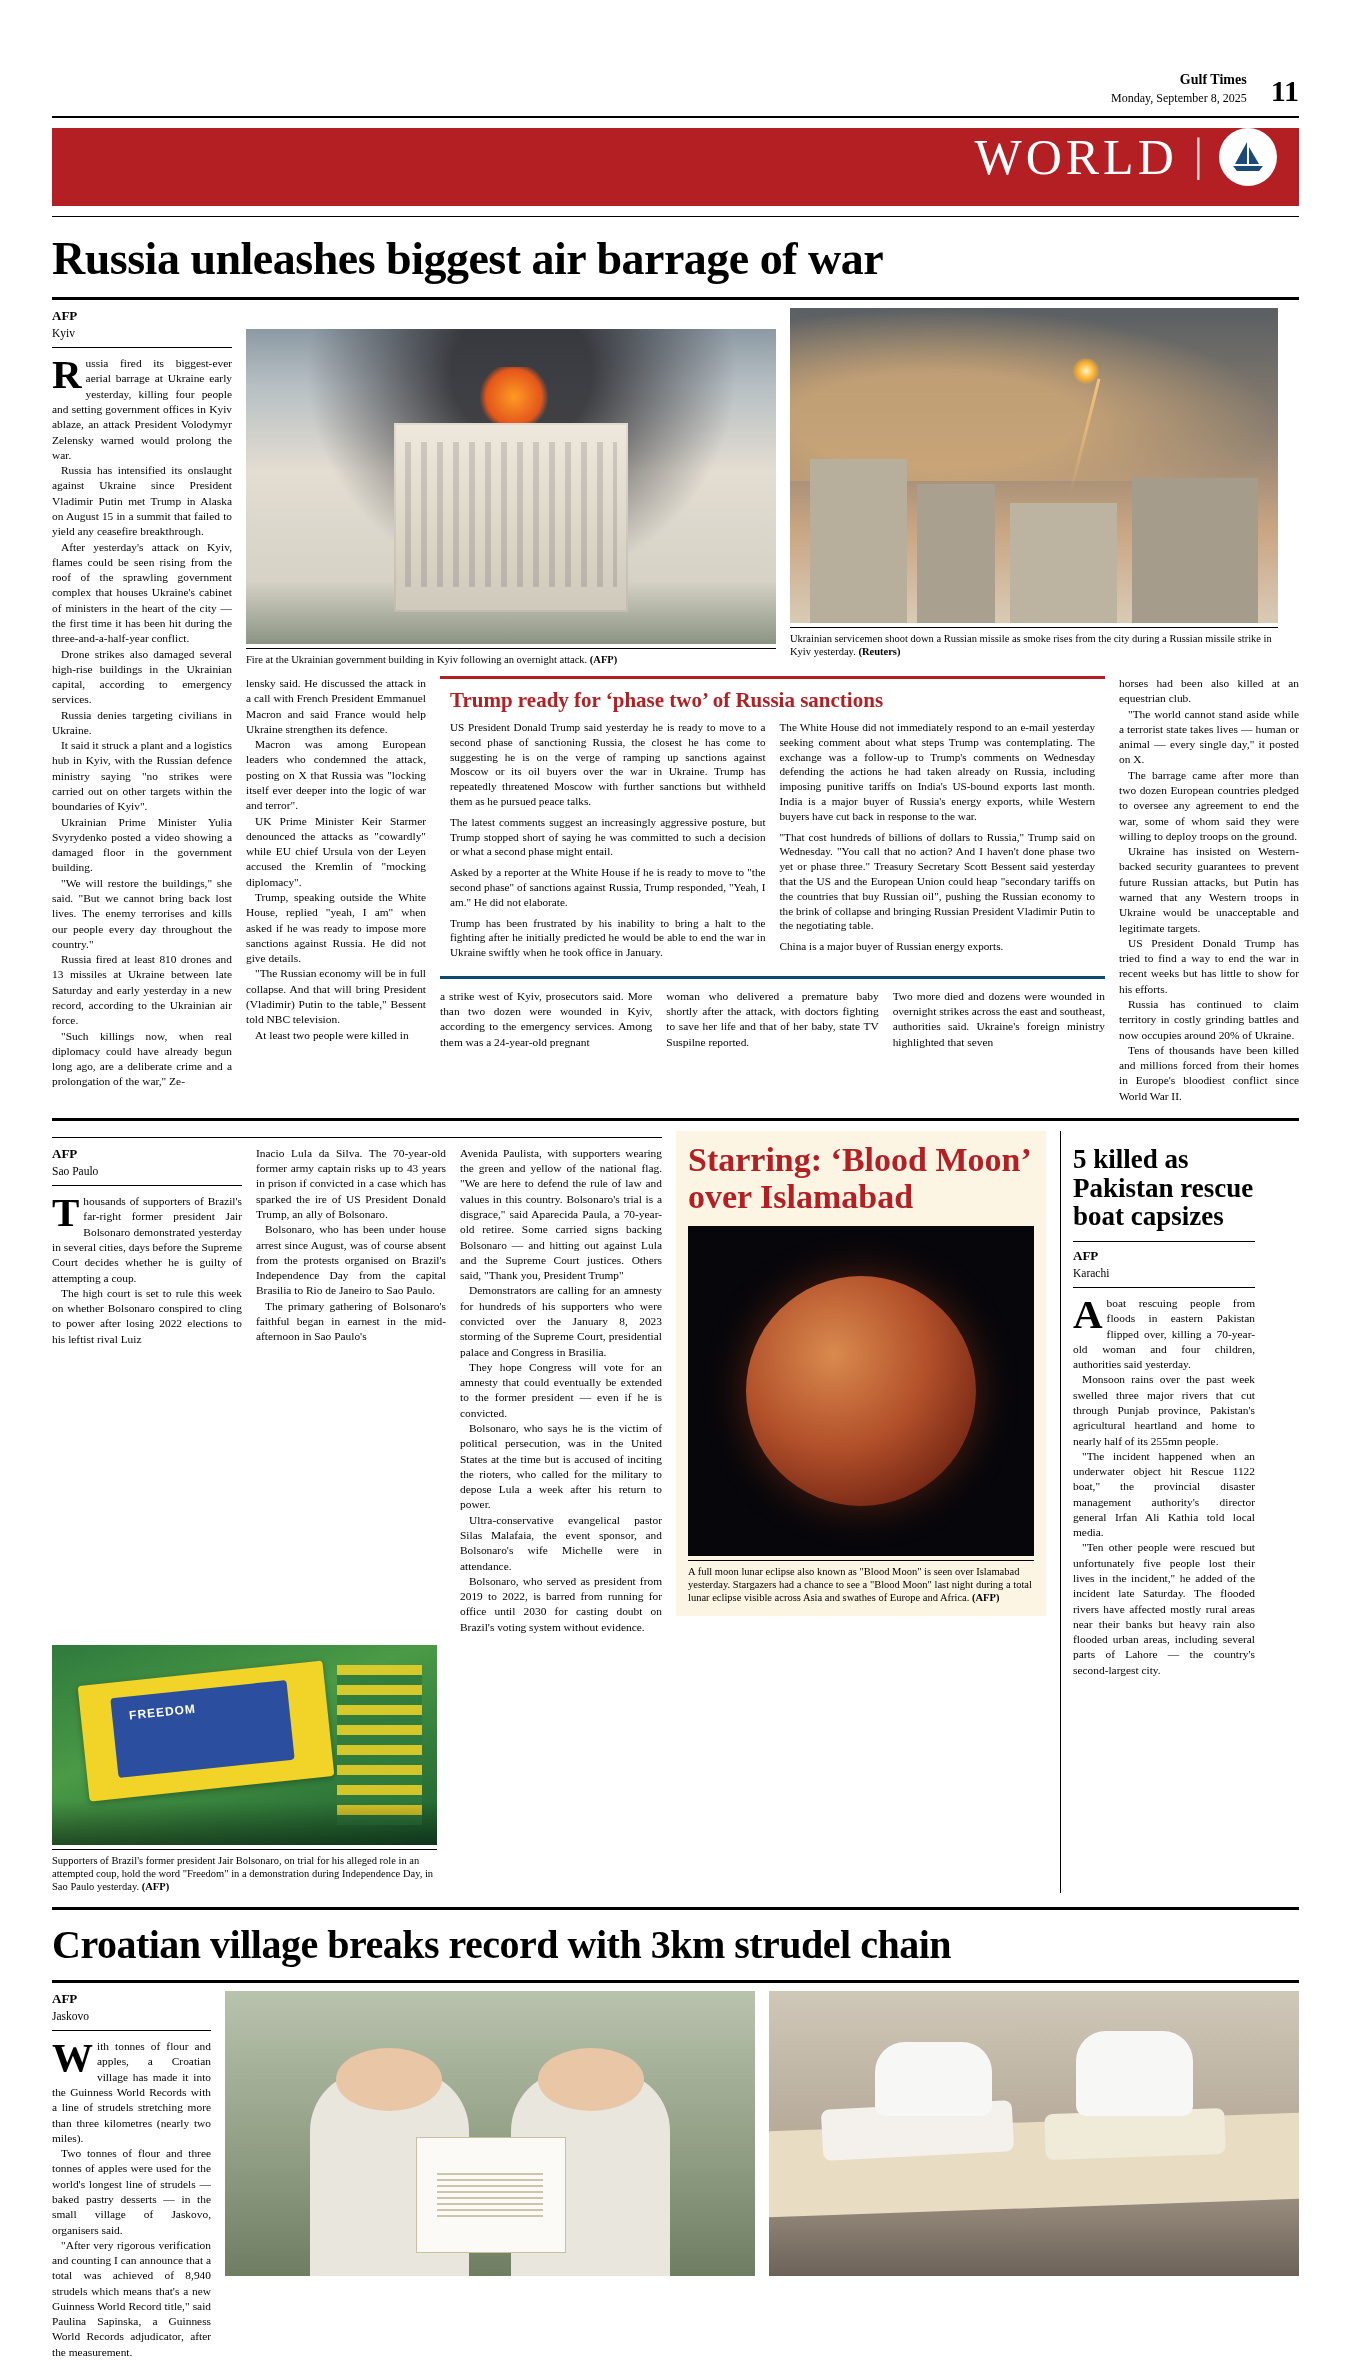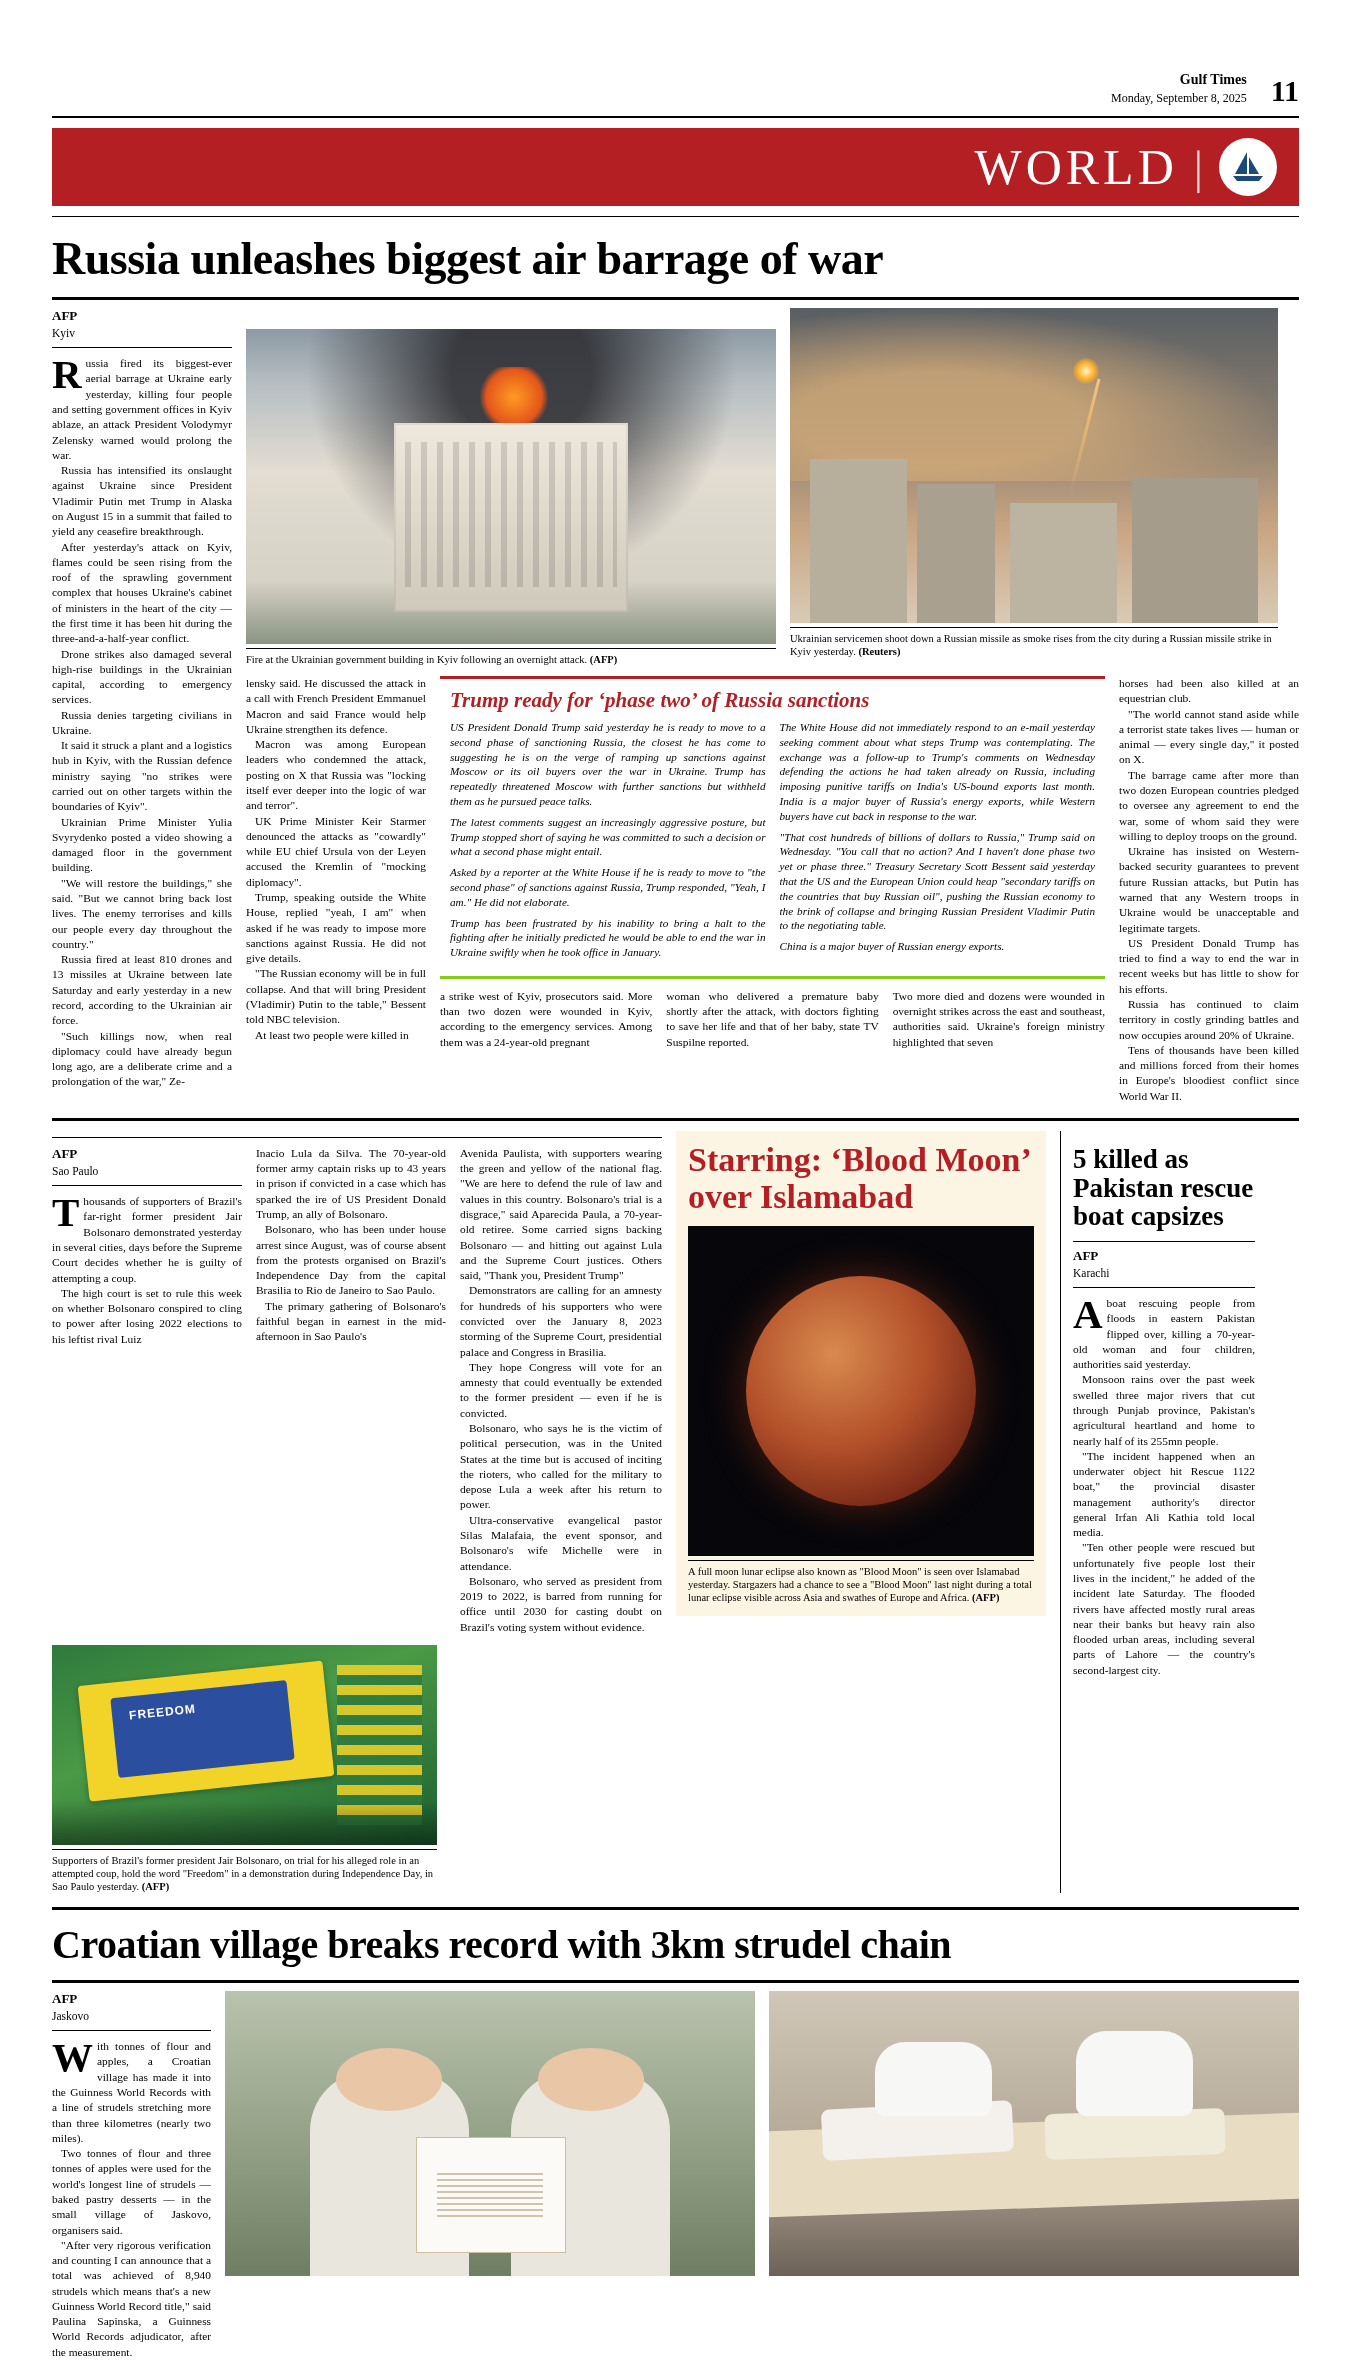--- a/index.html
+++ b/index.html
@@ -8,21 +8,21 @@
   .inner{padding:34px 52px 30px 52px;box-sizing:border-box;}
 
   
   .masthead{display:flex;justify-content:flex-end;align-items:flex-end;gap:14px;padding-bottom:6px;}
   .mh-date{font-size:12px;text-align:right;line-height:1.35;margin-top:37px;}
   .mh-date .paper{font-weight:bold;font-size:14px;font-family:"Liberation Serif",serif;}
   .mh-page{font-size:30px;font-weight:bold;line-height:1;padding-left:10px;}
   .mh-rule{border-top:2px solid #000;margin-top:4px;}
 
   
-  .banner{height:78px;background:#b41f24;margin-top:10px;display:flex;align-items:center;justify-content:flex-end;padding-right:22px;box-sizing:border-box;}
+  .banner{height:78px;background:#b41f24;margin-top:10px;display:flex;justify-content:flex-end;padding-right:22px;box-sizing:border-box;}
   .banner-title{color:#fff;font-size:50px;letter-spacing:4px;font-family:"Liberation Serif",serif;font-weight:400;}
   .banner-sep{color:#fff;font-size:46px;margin:0 16px;opacity:.8;}
   .banner-logo{width:58px;height:58px;border-radius:50%;background:#fff;display:flex;align-items:center;justify-content:center;}
   .banner-logo svg{display:block;}
   .rule-thick{border-top:3px solid #000;}
 
   
   h1.lead{font-size:46px;line-height:1.04;margin:18px 0 14px 0;font-weight:bold;letter-spacing:-.5px;}
   h2.sub{font-size:31px;line-height:1.06;margin:14px 0 10px 0;font-weight:bold;}
   h2.sub.small{font-size:27px;}
@@ -40,21 +40,21 @@
 
   
   .photo{position:relative;overflow:hidden;background:#cfcfcf;}
   .cap{font-size:10.5px;line-height:1.25;padding-top:4px;border-top:1px solid #000;margin-top:4px;}
   .cap b{font-weight:bold;}
 
   
   .row{display:flex;gap:14px;}
 
   
-  .redbox{border-top:3px solid #b41f24;border-bottom:3px solid #84cc16;padding:8px 10px 10px 10px;box-sizing:border-box;font-style:italic;}
+  .redbox{border-top:3px solid #b41f24;border-bottom:3px solid #0c4a6e;padding:8px 10px 10px 10px;box-sizing:border-box;}
   .redbox h3{color:#b41f24;font-size:21px;margin:2px 0 8px 0;line-height:1.1;font-weight:bold;}
   .redbox .cols{display:flex;gap:14px;}
   .redbox p{font-size:11.2px;line-height:1.32;text-align:justify;text-indent:0;margin:0 0 6px 0;}
 
   
   .creambox{background:#fdf5e3;padding:10px 12px 12px 12px;box-sizing:border-box;}
   .creambox h3{color:#b41f24;font-size:34px;line-height:1.1;margin:0 0 10px 0;font-weight:bold;}
   .fire-photo{background:linear-gradient(160deg,#9aa7b2 0%,#c3ccd2 35%,#e7e2d8 60%,#cdd3d6 100%);}
   .moon-photo{background:#07070b;}
   .moon{position:absolute;left:50%;top:50%;transform:translate(-50%,-50%);border-radius:50%;

